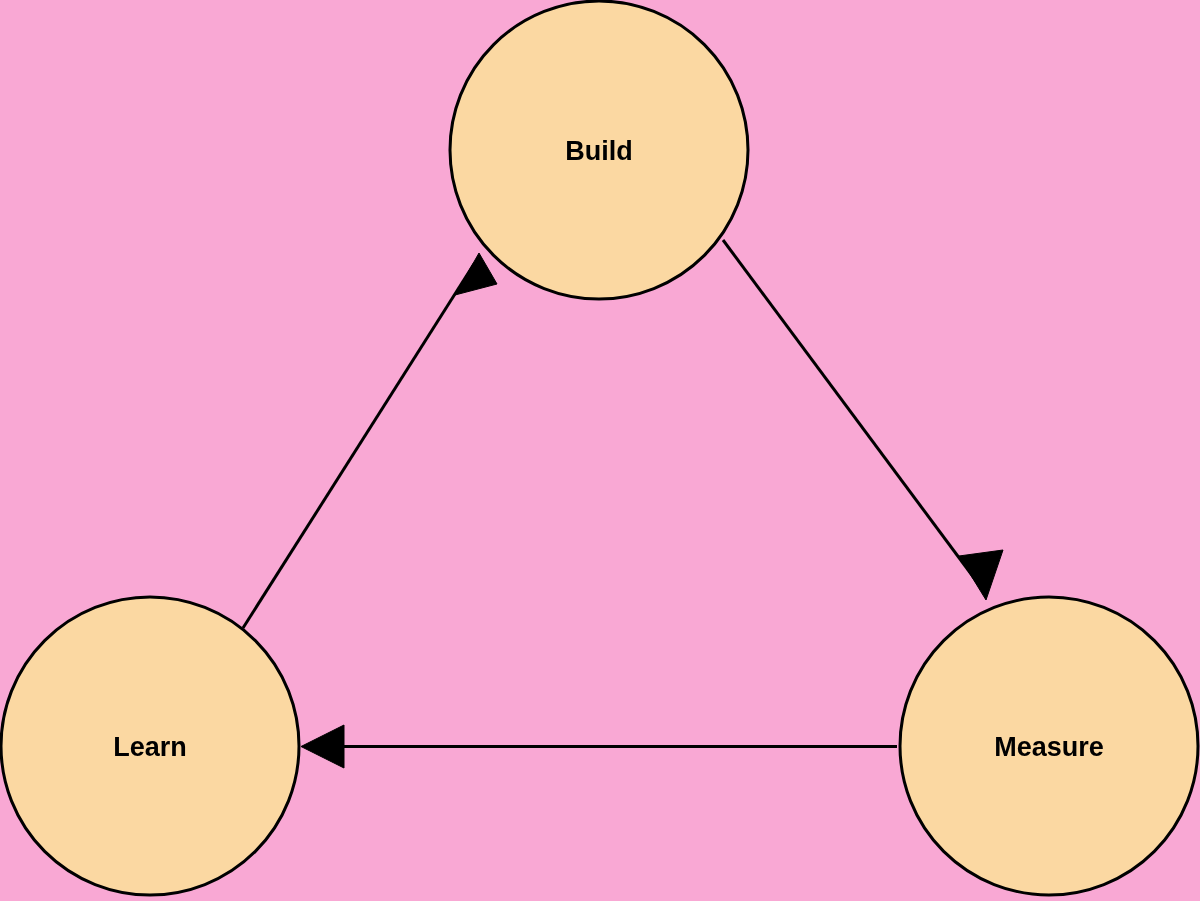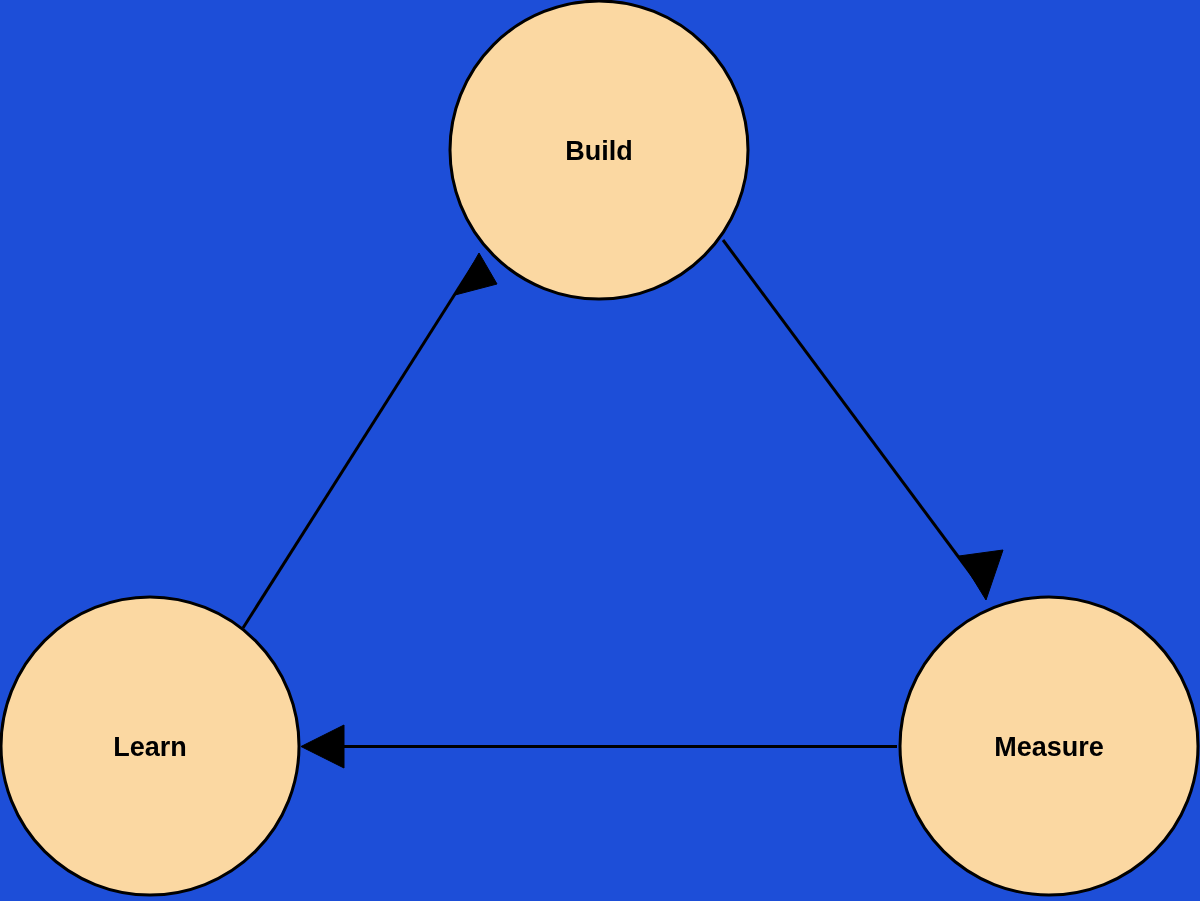--- a/index.html
+++ b/index.html
@@ -7,21 +7,21 @@
     padding: 0;
     background: #ffffff;
   }
   body {
     font-family: "Liberation Sans", sans-serif;
   }
   #canvas {
     position: relative;
     width: 1200px;
     height: 901px;
-    background: #1d4ed8;
+    background: #f9a8d4;
     overflow: hidden;
   }
   #diagram-svg {
     position: absolute;
     top: 0;
     left: 0;
     width: 1200px;
     height: 901px;
     display: block;
   }

